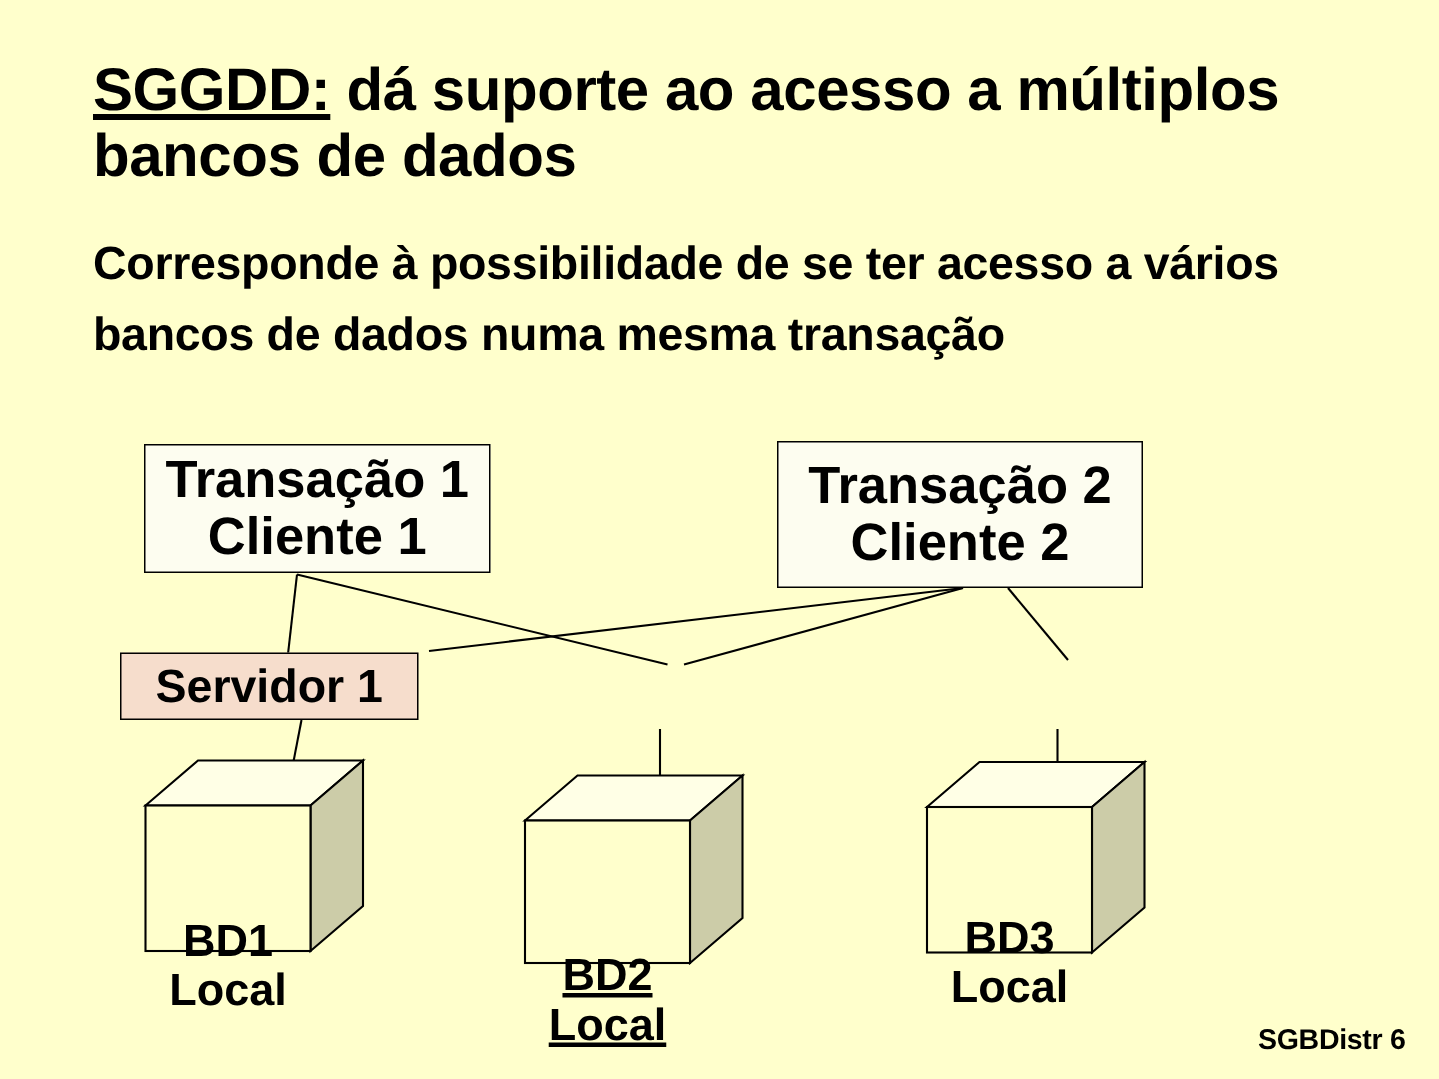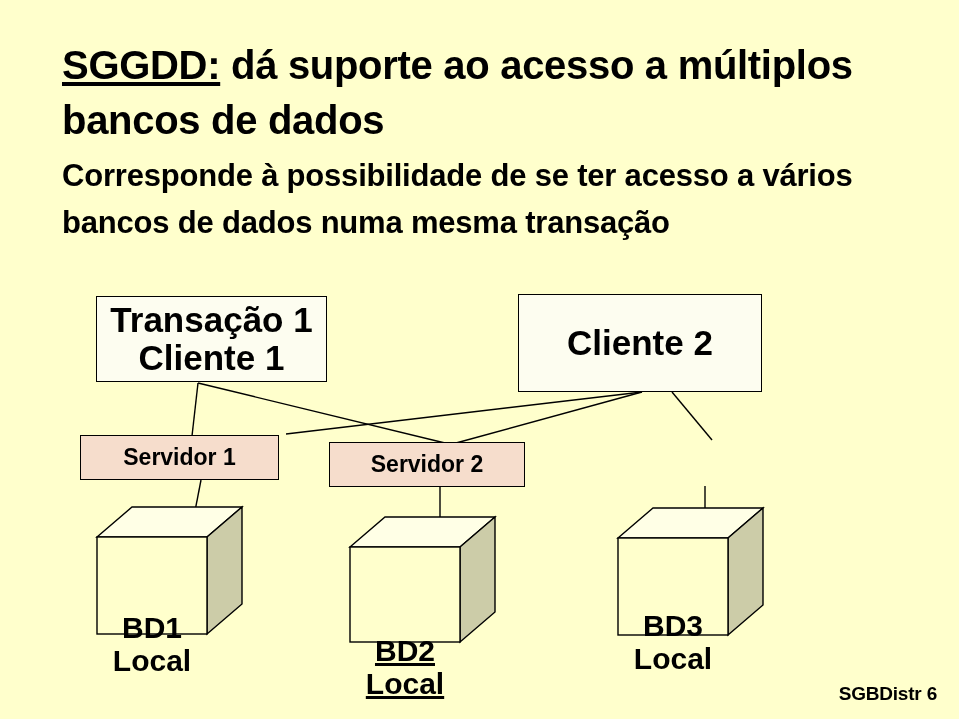--- a/index.html
+++ b/index.html
@@ -18,21 +18,21 @@
   }
 
   
   #title {
     position: absolute;
     left: 62px;
     top: 38px;
     width: 860px;
     font-size: 40px;
     font-weight: bold;
-    line-height: 55px;
+    line-height: 44px;
     letter-spacing: -0.3px;
     white-space: pre-wrap;
   }
   #title .underline { text-decoration: underline; text-underline-offset: 3px; }
 
   #subtitle {
     position: absolute;
     left: 62px;
     top: 152px;
     width: 880px;
@@ -55,21 +55,21 @@
     font-weight: bold;
     line-height: 1.08;
     text-align: center;
   }
   .trans-box {
     background: #fdfdf0;
     font-size: 35px;
   }
   .server-box {
     background: #f6ddcc;
-    font-size: 23px;
+    font-size: 31px;
   }
   .box .line2 { display: block; }
 
   
   #links {
     position: absolute;
     left: 0;
     top: 0;
     width: 959px;
     height: 719px;
@@ -136,30 +136,28 @@
       <line x1="705" y1="486" x2="705" y2="536"></line>
     </g>
   </svg>
 
   <div class="box trans-box" style="left:96px; top:296px; width:231px; height:86px;">
     <span>Transação 1</span>
     <span class="line2">Cliente 1</span>
   </div>
 
   <div class="box trans-box" style="left:518px; top:294px; width:244px; height:98px;">
+    <span>Transação 2</span>
     <span class="line2">Cliente 2</span>
   </div>
 
   <div class="box server-box" style="left:80px; top:435px; width:199px; height:45px;">
     <span>Servidor 1</span>
   </div>
 
-  <div class="box server-box" style="left:329px; top:442px; width:196px; height:45px;">
-    <span>Servidor 2</span>
-  </div>
 
 
   <div class="cube" style="left:92px; top:502px;">
     <svg width="152" height="142" viewBox="0 0 152 142" xmlns="http://www.w3.org/2000/svg">
 
       <polygon points="5,35 40,5 150,5 115,35" fill="#ffffe6" stroke="#000000" stroke-width="1.4"></polygon>
 
       <polygon points="115,35 150,5 150,102 115,132" fill="#cccca8" stroke="#000000" stroke-width="1.4"></polygon>
 
       <rect x="5" y="35" width="110" height="97" fill="#ffffcc" stroke="#000000" stroke-width="1.4"></rect>

